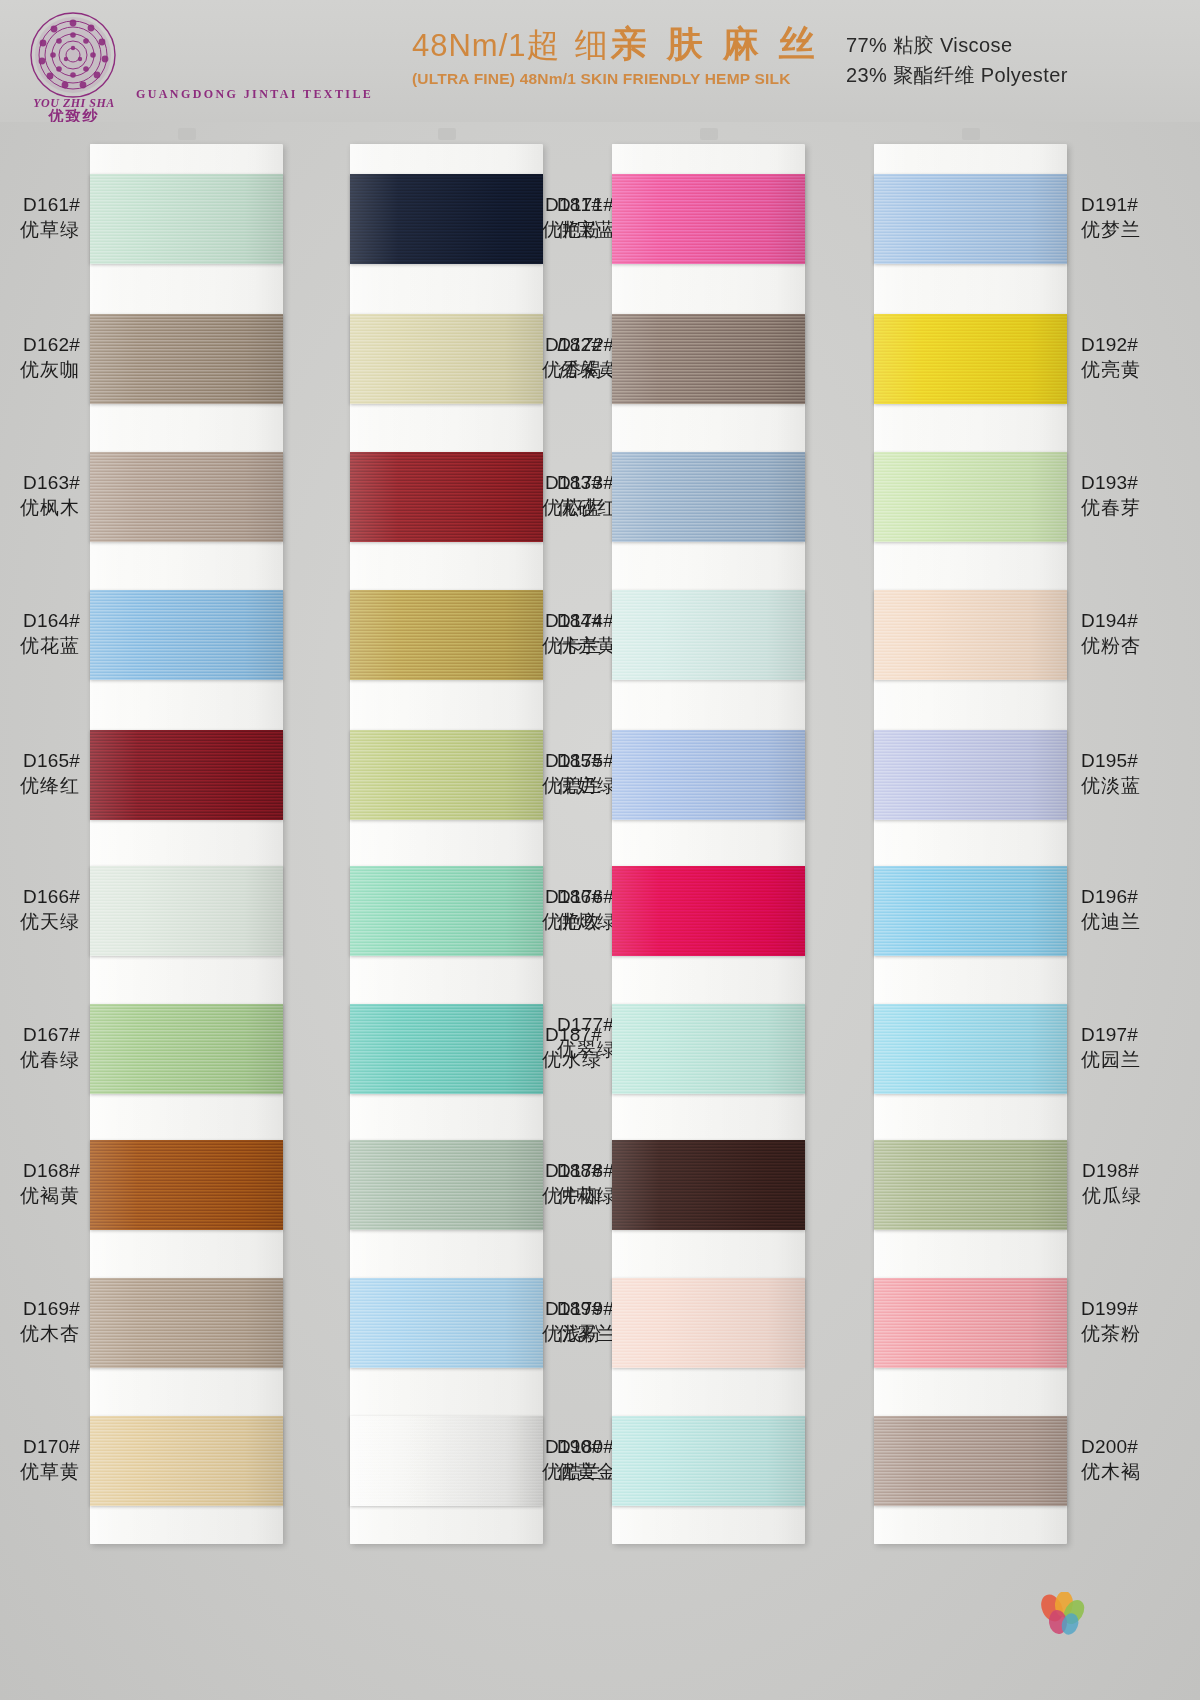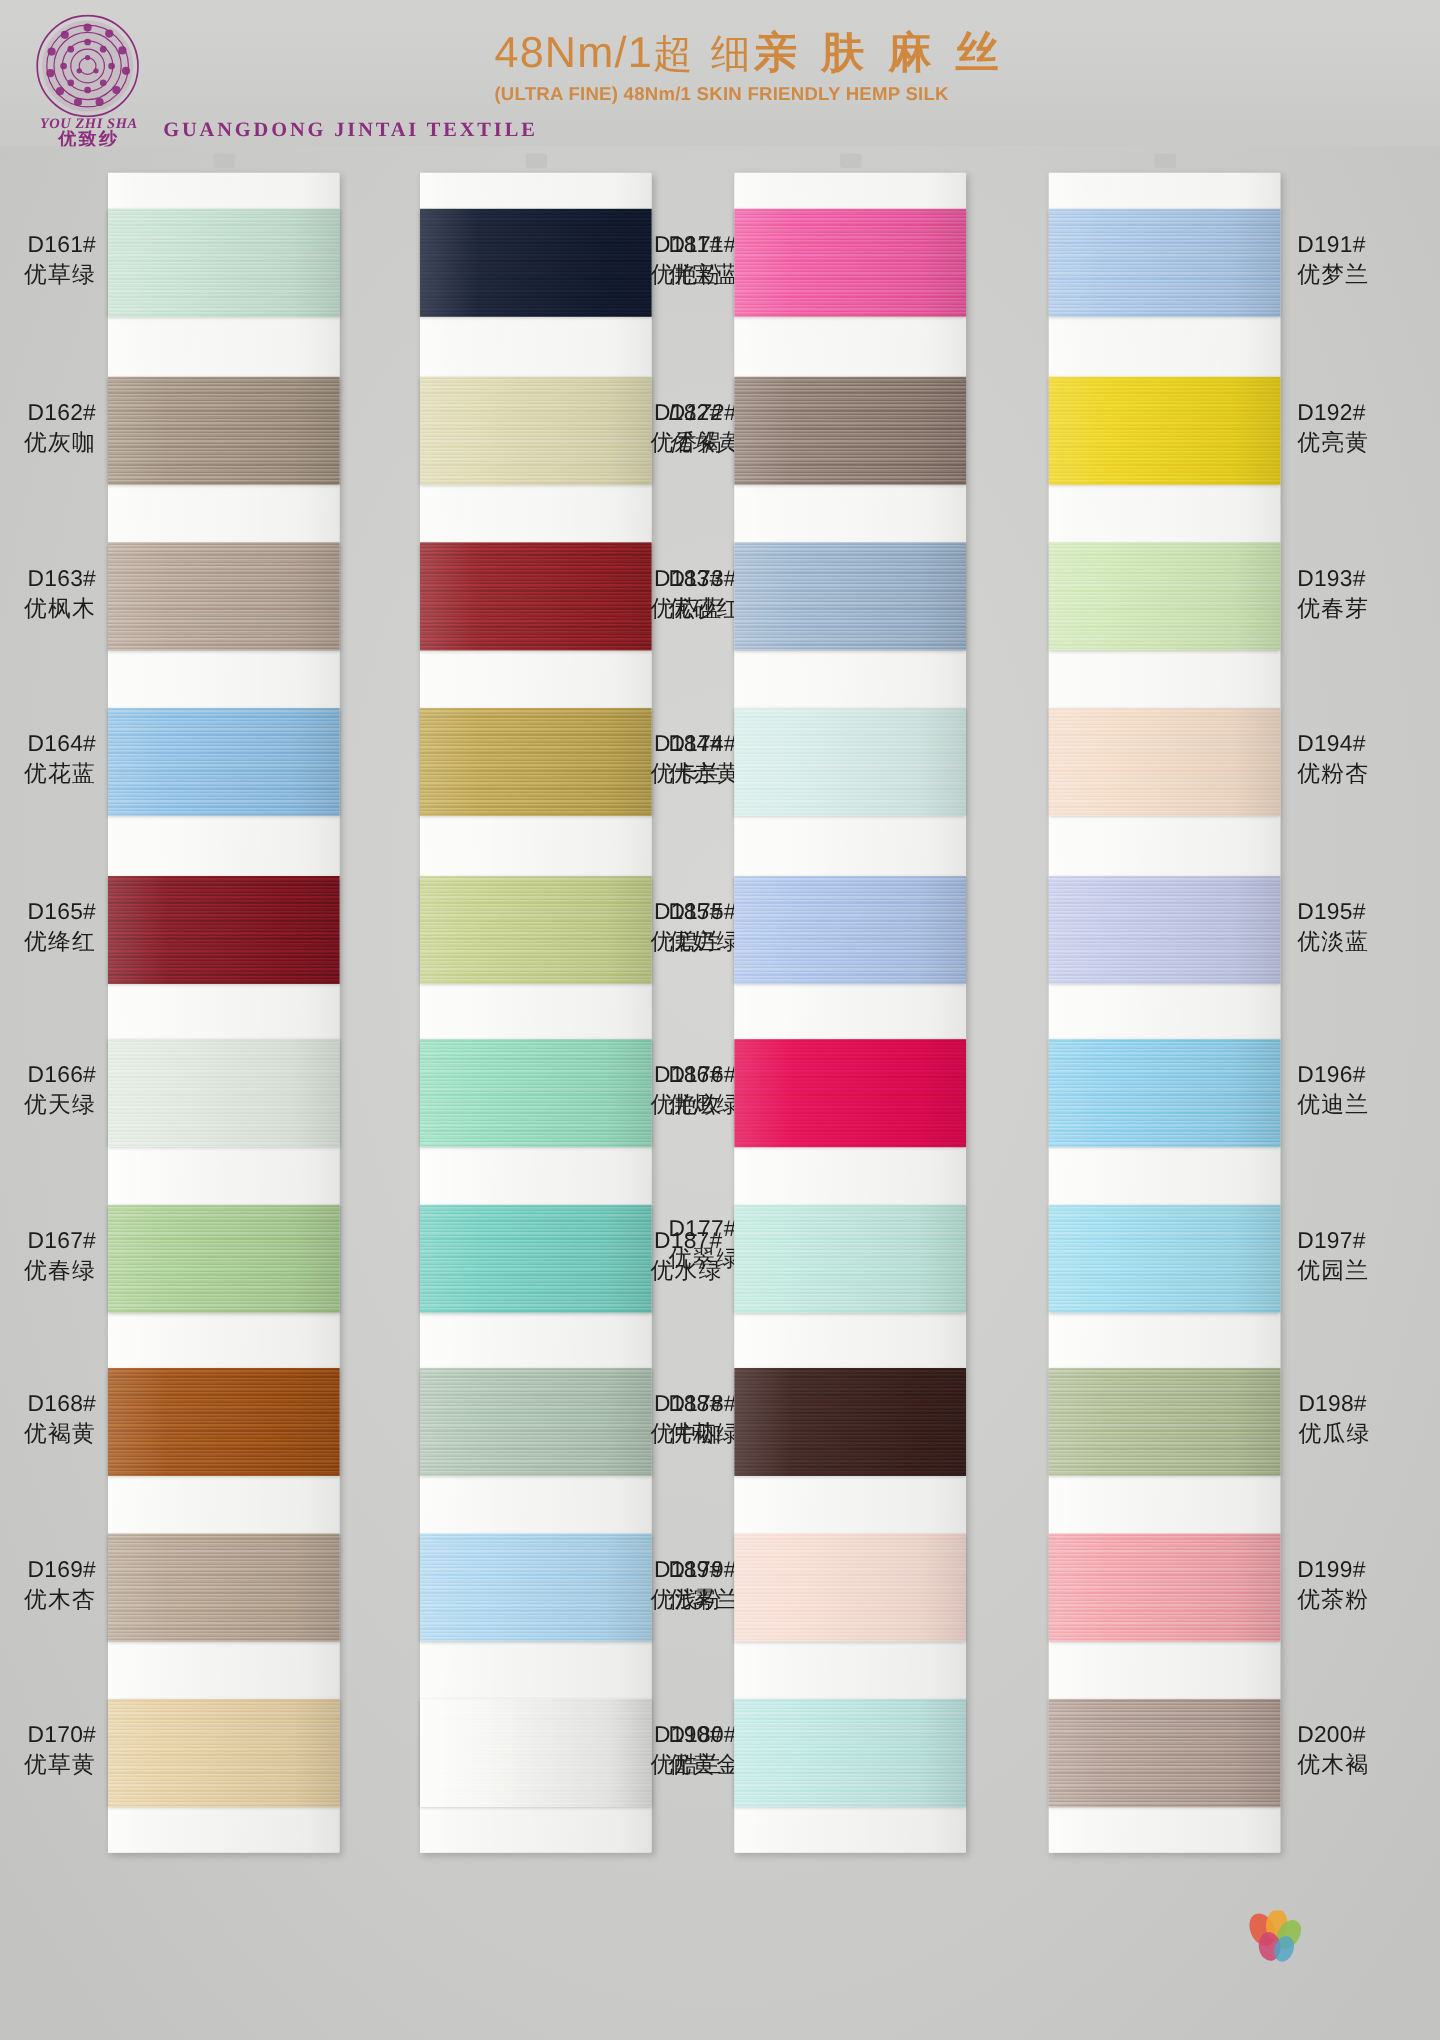--- a/index.html
+++ b/index.html
@@ -26,30 +26,30 @@
   #logo-sub-cn{
     position:absolute;left:2px;top:99px;width:96px;text-align:center;
     font-size:15px;font-weight:bold;color:#8d2d7e;letter-spacing:2px;
   }
   #brand-cn{
     position:absolute;left:110px;top:18px;
     font-size:42px;font-weight:bold;color:#8d2d7e;letter-spacing:2px;
     white-space:nowrap;
   }
   #brand-en{
-    position:absolute;left:112px;top:90px;
+    position:absolute;left:112px;top:79px;
     font-family:"Liberation Serif","DejaVu Serif",serif;
-    font-size:17px;font-weight:bold;color:#8d2d7e;letter-spacing:2.4px;
+    font-size:12px;font-weight:bold;color:#8d2d7e;letter-spacing:2.4px;
     white-space:nowrap;
   }
   #product-block{position:absolute;left:412px;top:26px;width:410px;}
   #product-cn{
     font-size:0;color:#d0883f;white-space:nowrap;line-height:1;
   }
-  #product-cn .p1{font-size:36px;letter-spacing:1px;font-weight:400;}
+  #product-cn .p1{font-size:31px;letter-spacing:1px;font-weight:400;}
   #product-cn .p2{font-size:33px;letter-spacing:3px;font-weight:400;}
   #product-cn .p3{font-size:36px;font-weight:bold;letter-spacing:5px;}
   #product-en{
     margin-top:8px;font-size:15.5px;font-weight:bold;color:#d08a44;
     letter-spacing:.2px;white-space:nowrap;
   }
   #comp-block{position:absolute;left:846px;top:30px;}
   .comp-line{
     font-size:20px;color:#2a2a2a;letter-spacing:.4px;line-height:30px;
     white-space:nowrap;
@@ -162,20 +162,24 @@
     <div id="brand-en">GUANGDONG JINTAI TEXTILE</div>
   </div>
 
   <div id="product-block">
     <div id="product-cn">
       <span class="p1">48Nm/1</span><span class="p2">超 细</span><span class="p3">亲 肤 麻 丝</span>
     </div>
     <div id="product-en">(ULTRA FINE) 48Nm/1 SKIN FRIENDLY HEMP SILK</div>
   </div>
 
+  <div id="comp-block">
+    <div class="comp-line">77% 粘胶 Viscose</div>
+    <div class="comp-line">23% 聚酯纤维 Polyester</div>
+  </div>
 </div>
 
 <div id="board">
   <div id="columns-host">
       <div class="column" style="left: 90px; width: 193px;">
         <div class="card"></div>
         <div class="pin"></div>
         <div class="swatch" style="top: 52px; height: 90px; background: rgb(198, 226, 209);">
           <div class="threads"></div>
           <div class="sheen"></div>

